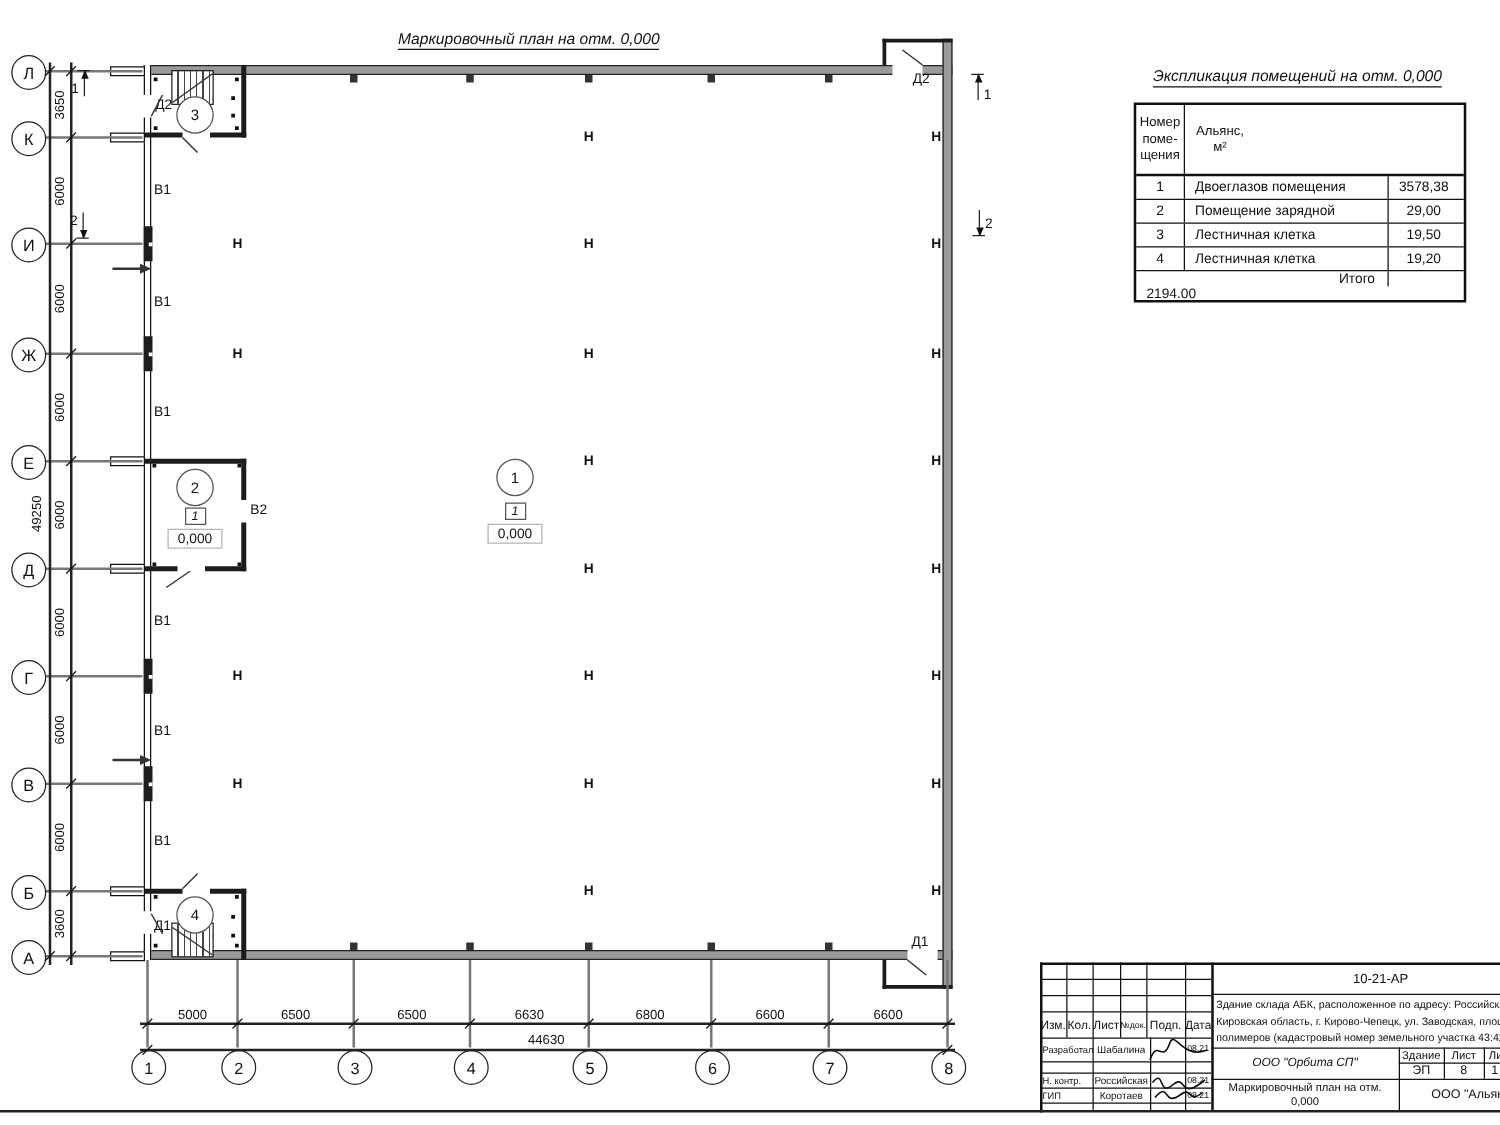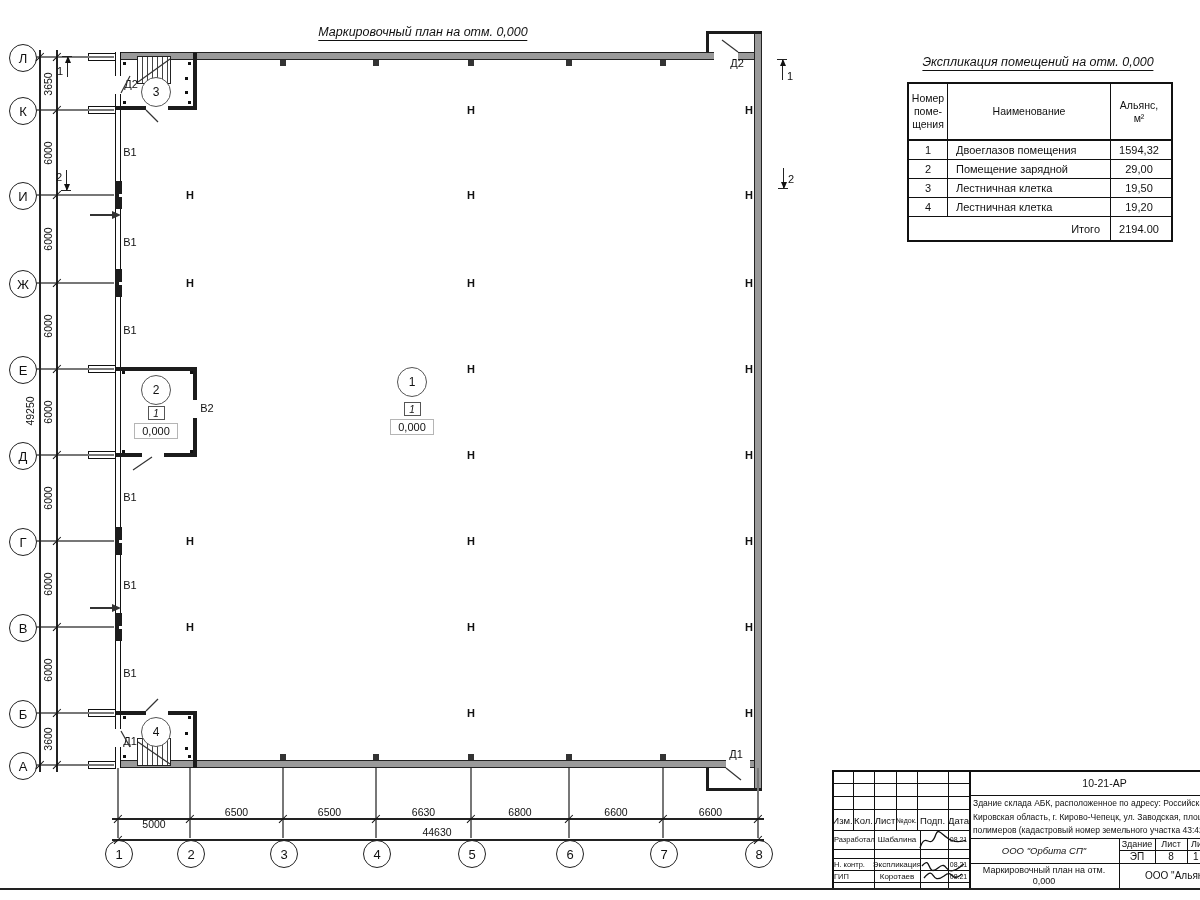--- a/index.html
+++ b/index.html
@@ -33,21 +33,21 @@
   .hmark{position:absolute;transform:translate(-50%,-50%);font-size:11px;font-weight:bold;}
   .vdim{position:absolute;transform:translate(-50%,-50%) rotate(-90deg);font-size:10.5px;white-space:nowrap;}
   .hdim{position:absolute;transform:translate(-50%,-50%);font-size:10.5px;white-space:nowrap;}
   .utitle{font-style:italic;border-bottom:1.2px solid #111;padding-bottom:1px;font-size:12.5px;white-space:nowrap;}
   .secdig{position:absolute;transform:translate(-50%,-50%);font-size:11px;}
   .tri{position:absolute;width:0;height:0;}
   
   #exp{position:absolute;left:907px;top:82px;width:262px;border:2px solid #111;box-sizing:content-box;background:#fff;}
   .exp-hrow{display:flex;height:55px;border-bottom:2px solid #111;}
   .exp-row{display:flex;height:18px;border-bottom:1px solid #111;}
-  .exp-trow{display:flex;height:23px;}
+  .exp-trow{display:flex;height:23px;flex-direction:column;}
   .c-num{width:39px;border-right:1px solid #111;display:flex;align-items:center;justify-content:center;box-sizing:border-box;font-size:11px;}
   .c-name{width:163px;border-right:1px solid #111;display:flex;align-items:center;box-sizing:border-box;font-size:11px;padding-left:8px;}
   .c-area{width:56px;display:flex;align-items:center;justify-content:center;box-sizing:border-box;font-size:11px;}
   .hdr{white-space:pre-line;text-align:center;justify-content:center;font-size:10.5px;line-height:13px;padding-left:0;}
   .c-total{width:202px;border-right:1px solid #111;display:flex;align-items:center;justify-content:flex-end;
            box-sizing:border-box;font-size:11px;padding-right:10px;}
   
   .tb-h{position:absolute;background:#111;}
   .tb-v{position:absolute;background:#111;}
   .tb-t{position:absolute;display:flex;align-items:center;justify-content:center;text-align:center;}
@@ -220,21 +220,21 @@
       <div class="vdim" style="left: 48px; top: 83.5px;">3650</div>
       <div class="vdim" style="left: 48px; top: 152.5px;">6000</div>
       <div class="vdim" style="left: 48px; top: 239px;">6000</div>
       <div class="vdim" style="left: 48px; top: 326px;">6000</div>
       <div class="vdim" style="left: 48px; top: 412px;">6000</div>
       <div class="vdim" style="left: 48px; top: 498px;">6000</div>
       <div class="vdim" style="left: 48px; top: 584px;">6000</div>
       <div class="vdim" style="left: 48px; top: 670px;">6000</div>
       <div class="vdim" style="left: 48px; top: 739px;">3600</div>
       <div class="vdim" style="left: 30px; top: 411px;">49250</div>
-      <div class="hdim" style="left: 154px; top: 812px; margin-top: 12px;">5000</div>
+      <div class="hdim" style="left: 154px; top: 812px;">5000</div>
       <div class="hdim" style="left: 236.5px; top: 812px;">6500</div>
       <div class="hdim" style="left: 329.5px; top: 812px;">6500</div>
       <div class="hdim" style="left: 423.5px; top: 812px;">6630</div>
       <div class="hdim" style="left: 520px; top: 812px;">6800</div>
       <div class="hdim" style="left: 616px; top: 812px;">6600</div>
       <div class="hdim" style="left: 710.5px; top: 812px;">6600</div>
       <div class="hdim" style="left: 437px; top: 832px;">44630</div>
       <div class="room-circle" style="left: 397px; top: 367px;">1</div>
       <div class="box1" style="left: 403.5px; top: 402px;">1</div>
       <div class="elev" style="left: 390px; top: 419px;">0,000</div>
@@ -287,29 +287,28 @@
   </svg>
 
   <div class="abs" style="left:1038px;top:61px;transform:translate(-50%,-50%);">
     <span class="utitle">Экспликация помещений на отм. 0,000</span>
   </div>
   <div id="exp">
     <div class="exp-hrow">
       <div class="c-num hdr">Номер
 поме-
 щения</div>
-      <div class="c-name hdr">Наименование</div>
       <div class="c-area hdr">Альянс,
 м²</div>
     </div>
     <div id="exp-body">
         <div class="exp-row">
           <div class="c-num">1</div>
           <div class="c-name">Двоеглазов помещения</div>
-          <div class="c-area">1594,32</div>
+          <div class="c-area">3578,38</div>
         </div>
         <div class="exp-row">
           <div class="c-num">2</div>
           <div class="c-name">Помещение зарядной</div>
           <div class="c-area">29,00</div>
         </div>
         <div class="exp-row">
           <div class="c-num">3</div>
           <div class="c-name">Лестничная клетка</div>
           <div class="c-area">19,50</div>
@@ -377,21 +376,21 @@
       <div class="tb-t" style="left: 824.5px; top: 812px; width: 36px; height: 16px; font-size: 9.5px;">Изм.</div>
       <div class="tb-t" style="left: 845.5px; top: 812px; width: 36px; height: 16px; font-size: 9.5px;">Кол.</div>
       <div class="tb-t" style="left: 867px; top: 812px; width: 36px; height: 16px; font-size: 9.5px;">Лист</div>
       <div class="tb-t" style="left: 888.5px; top: 812px; width: 36px; height: 16px; font-size: 7px;">№док.</div>
       <div class="tb-t" style="left: 914.5px; top: 812px; width: 36px; height: 16px; font-size: 9.5px;">Подп.</div>
       <div class="tb-t" style="left: 940.5px; top: 812px; width: 36px; height: 16px; font-size: 9.5px;">Дата</div>
       <div class="tb-t" style="left: 834px; top: 832px; width: 40px; height: 14px; justify-content: flex-start; font-size: 7.5px; white-space: nowrap;">Разработал</div>
       <div class="tb-t" style="left: 874px; top: 832px; width: 46px; height: 14px; font-size: 8px;">Шабалина</div>
       <div class="tb-t" style="left: 948px; top: 832px; width: 21px; height: 14px; font-size: 7px;">08.21</div>
       <div class="tb-t" style="left: 834px; top: 857px; width: 40px; height: 14px; justify-content: flex-start; font-size: 7.5px; white-space: nowrap;">Н. контр.</div>
-      <div class="tb-t" style="left: 874px; top: 857px; width: 46px; height: 14px; font-size: 8px;">Экспликация</div>
+      <div class="tb-t" style="left: 874px; top: 857px; width: 46px; height: 14px; font-size: 8px;">Российская</div>
       <div class="tb-t" style="left: 948px; top: 857px; width: 21px; height: 14px; font-size: 7px;">08.21</div>
       <div class="tb-t" style="left: 834px; top: 869px; width: 40px; height: 14px; justify-content: flex-start; font-size: 7.5px; white-space: nowrap;">ГИП</div>
       <div class="tb-t" style="left: 874px; top: 869px; width: 46px; height: 14px; font-size: 8px;">Коротаев</div>
       <div class="tb-t" style="left: 948px; top: 869px; width: 21px; height: 14px; font-size: 7px;">08.21</div>
     </div>
 
   <div class="line" style="left:0;top:888px;width:1200px;height:2px;"></div>
 </div>
 
 </body></html>

